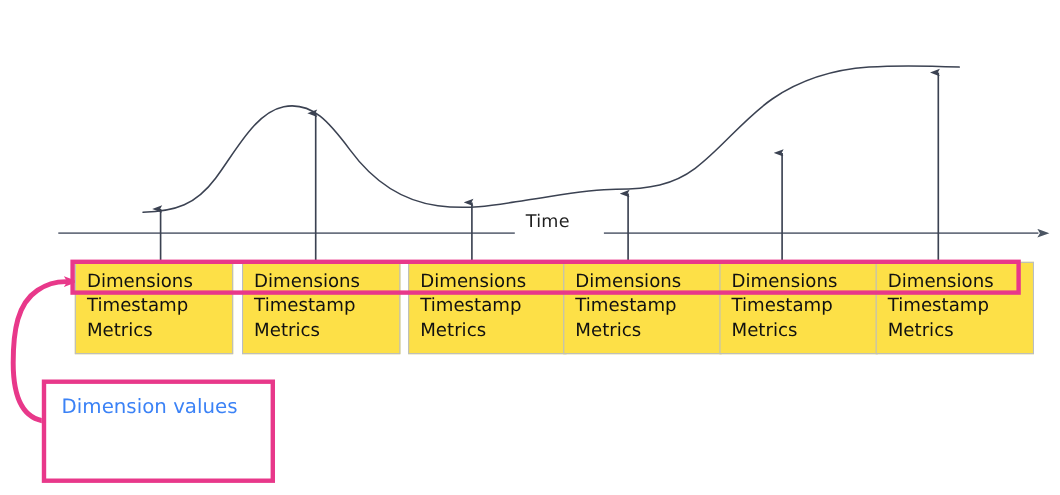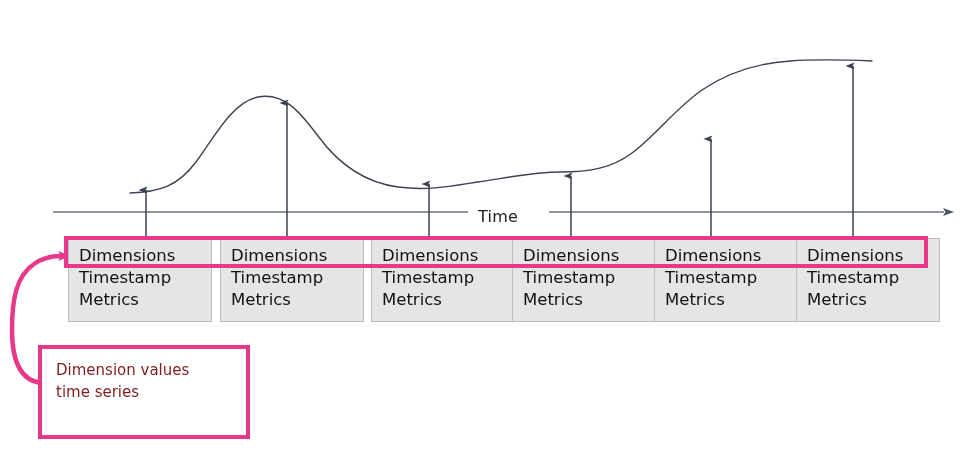--- a/index.html
+++ b/index.html
@@ -30,21 +30,21 @@
     position: absolute;
     font-size: 16px;
     color: #1f1f1f;
     letter-spacing: 0.2px;
     white-space: nowrap;
   }
   .record-box {
     position: absolute;
     box-sizing: border-box;
     border: 1px solid #b9bdc4;
-    background: #e5e5e5;
+    background: #fde047;
     padding: 6px 0 8px 10px;
   }
   .record-line {
     font-size: 16.5px;
     line-height: 22px;
     color: #111111;
     white-space: nowrap;
   }
   .pink-highlight {
     position: absolute;
@@ -54,23 +54,23 @@
     pointer-events: none;
   }
   .callout-box {
     position: absolute;
     box-sizing: border-box;
     border: 4px solid #e8388a;
     background: #ffffff;
     padding: 10px 12px 10px 14px;
   }
   .callout-line {
-    font-size: 15px;
+    font-size: 18px;
     line-height: 22px;
-    color: #7f1d1d;
+    color: #3b82f6;
     white-space: nowrap;
   }
 </style>
 </head>
 <body>
 
 <div id="stage">
 
   <svg id="diagram-svg" viewBox="0 0 964 450">
     <defs>
@@ -106,21 +106,21 @@
     <line x1="571" y1="238" x2="571" y2="176" stroke="#3b4252" stroke-width="1.5" marker-end="url(#arrowUp)"></line>
     <line x1="711" y1="238" x2="711" y2="139" stroke="#3b4252" stroke-width="1.5" marker-end="url(#arrowUp)"></line>
     <line x1="853" y1="238" x2="853" y2="66" stroke="#3b4252" stroke-width="1.5" marker-end="url(#arrowUp)"></line>
 
     <path d="M42,383
              C 20,381 12,360 12,330
              C 12,300 16,276 34,264
              C 44,257 52,256 60,256" fill="none" stroke="#e8388a" stroke-width="4.5" stroke-linecap="round" marker-end="url(#arrowPink)"></path>
   </svg>
 
-  <div class="axis-label" style="left:478px; top:207px;">Time</div>
+  <div class="axis-label" style="left:478px; top:191px;">Time</div>
 
   <div class="record-box" style="left:68px; top:238px; width:144px; height:84px;">
     <div class="record-line">Dimensions</div>
     <div class="record-line">Timestamp</div>
     <div class="record-line">Metrics</div>
   </div>
 
   <div class="record-box" style="left:220px; top:238px; width:144px; height:84px;">
     <div class="record-line">Dimensions</div>
     <div class="record-line">Timestamp</div>
@@ -148,16 +148,15 @@
   <div class="record-box" style="left:796px; top:238px; width:144px; height:84px;">
     <div class="record-line">Dimensions</div>
     <div class="record-line">Timestamp</div>
     <div class="record-line">Metrics</div>
   </div>
 
   <div class="pink-highlight" style="left:64px; top:236px; width:864px; height:32px;"></div>
 
   <div class="callout-box" style="left:38px; top:345px; width:212px; height:94px;">
     <div class="callout-line">Dimension values</div>
-    <div class="callout-line">time series</div>
   </div>
 
 </div>
 
 </body></html>

